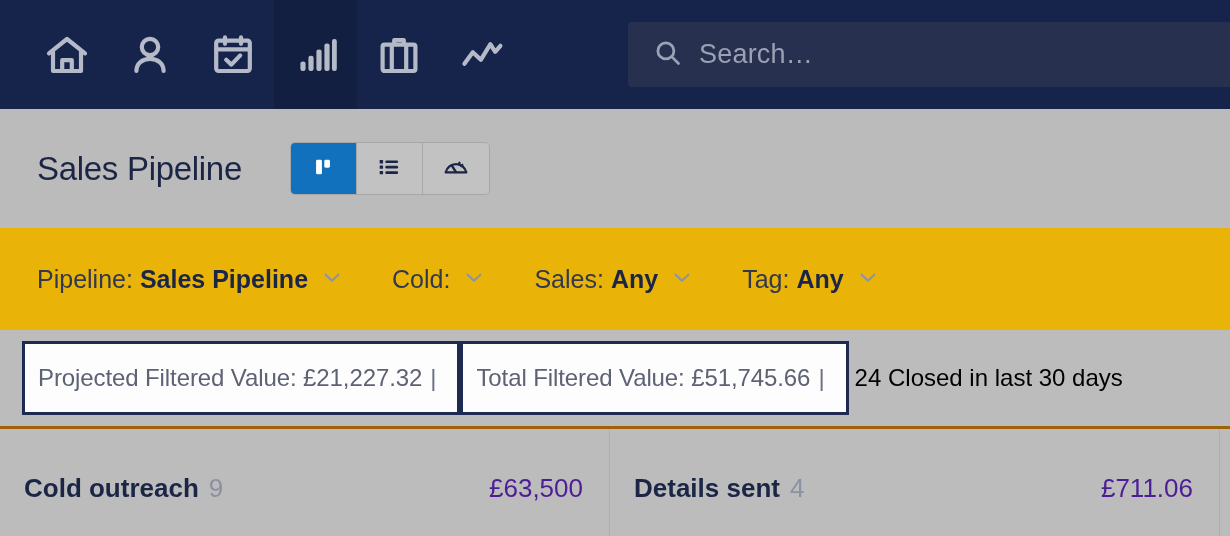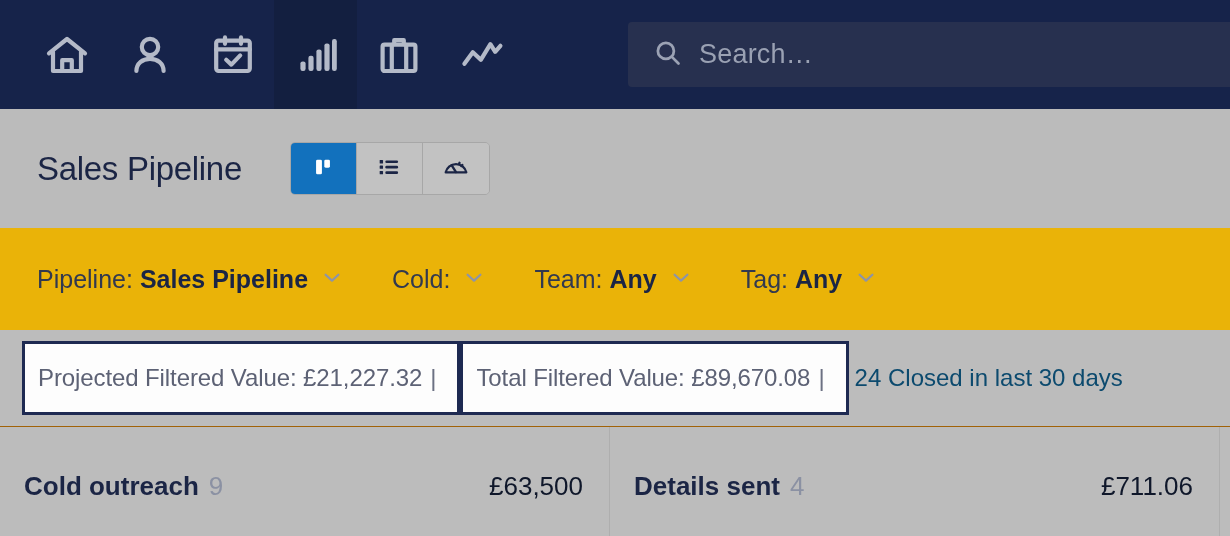--- a/index.html
+++ b/index.html
@@ -243,30 +243,30 @@
   }
 
   .sep {
     font-size: 24px;
     color: #6c7183;
     margin: 0 8px;
   }
 
   .closed-text {
     font-size: 24px;
-    color: #0c4a6e;
+    color: #000000;
     white-space: nowrap;
     margin-left: 6px;
   }
 
   
   .columns {
     flex: 1 1 auto;
     display: flex;
-    border-top: 1px solid #a16207;
+    border-top: 3px solid #a16207;
     background: #bcbcbc;
     min-height: 0;
   }
 
   .column {
     width: 610px;
     flex: 0 0 610px;
     border-right: 1px solid #aeaeae;
     padding: 0 26px 0 24px;
     display: flex;
@@ -290,21 +290,21 @@
   .col-count {
     font-size: 26px;
     color: #8b91a3;
     margin-left: 10px;
     font-weight: normal;
   }
 
   .col-value {
     margin-left: auto;
     font-size: 26px;
-    color: #0f172a;
+    color: #4c1d95;
     white-space: nowrap;
   }
 </style>
 </head>
 <body>
 
 <div class="app">
 
   <div class="topnav">
 
@@ -441,21 +441,21 @@
     <div class="filter">
       <span class="filter-label">Cold:</span>
       <span class="chev">
         <svg width="22" height="22" viewBox="0 0 24 24">
             <polyline points="5,9.5 12,16 19,9.5"></polyline>
           </svg>
       </span>
     </div>
 
     <div class="filter">
-      <span class="filter-label">Team:</span>
+      <span class="filter-label">Sales:</span>
       <span class="filter-value">Any</span>
       <span class="chev">
         <svg width="22" height="22" viewBox="0 0 24 24">
             <polyline points="5,9.5 12,16 19,9.5"></polyline>
           </svg>
       </span>
     </div>
 
     <div class="filter">
       <span class="filter-label">Tag:</span>
@@ -470,21 +470,21 @@
   </div>
 
   <div class="summarybar">
 
     <div class="value-box">
       <span class="value-box-text">Projected Filtered Value: £21,227.32</span>
       <span class="sep">|</span>
     </div>
 
     <div class="value-box">
-      <span class="value-box-text">Total Filtered Value: £89,670.08</span>
+      <span class="value-box-text">Total Filtered Value: £51,745.66</span>
       <span class="sep">|</span>
     </div>
 
     <span class="closed-text">24 Closed in last 30 days</span>
   </div>
 
   <div class="columns">
 
     <div class="column">
       <div class="col-head">

